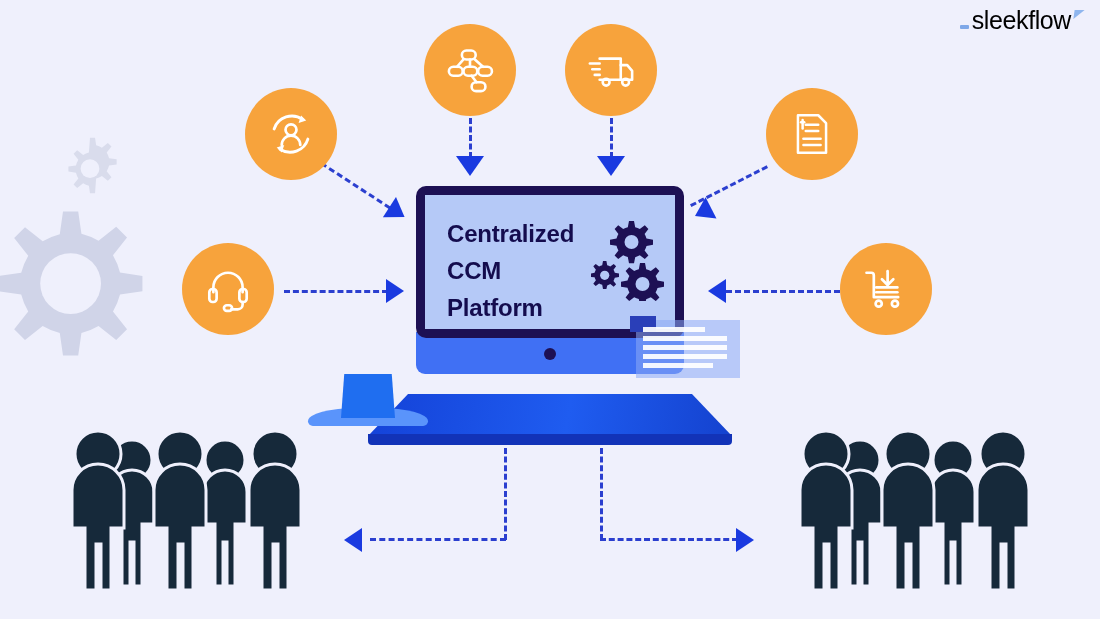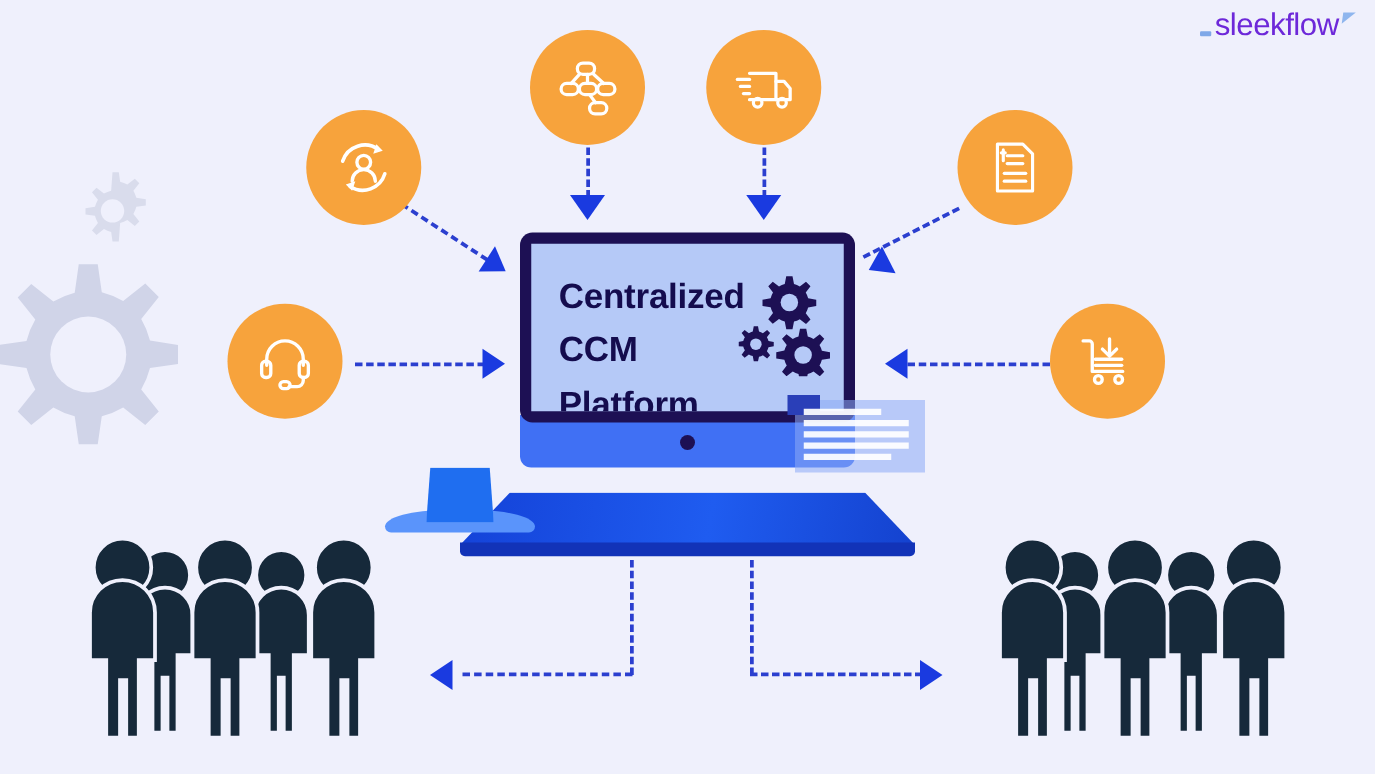--- a/index.html
+++ b/index.html
@@ -24,21 +24,21 @@
     top: 8px;
     right: 16px;
     display: flex;
     align-items: flex-start;
     gap: 3px;
   }
   #brand-text {
     font-size: 25px;
     font-weight: 500;
     letter-spacing: -0.4px;
-    color: #6d28d9;
+    color: #000000;
     line-height: 1;
   }
   #brand-dash {
     width: 9px;
     height: 4px;
     background: #7fa8e8;
     margin-top: 17px;
     border-radius: 1px;
   }
   #brand-tick {
@@ -75,21 +75,21 @@
   }
   #screen {
     width: 100%; height: 100%;
     background: #b5c9f7;
     position: relative;
     overflow: hidden;
   }
   #screen-title {
     position: absolute;
     left: 22px; top: 20px;
-    font-size: 28px;
+    font-size: 24px;
     font-weight: bold;
     line-height: 1.55;
     color: #140c4e;
     white-space: pre-line;
     letter-spacing: -0.2px;
   }
   #screen-gears { position: absolute; right: 8px; top: 22px; }
   #neck-area {
     position: absolute;
     left: 48px; top: 146px;

